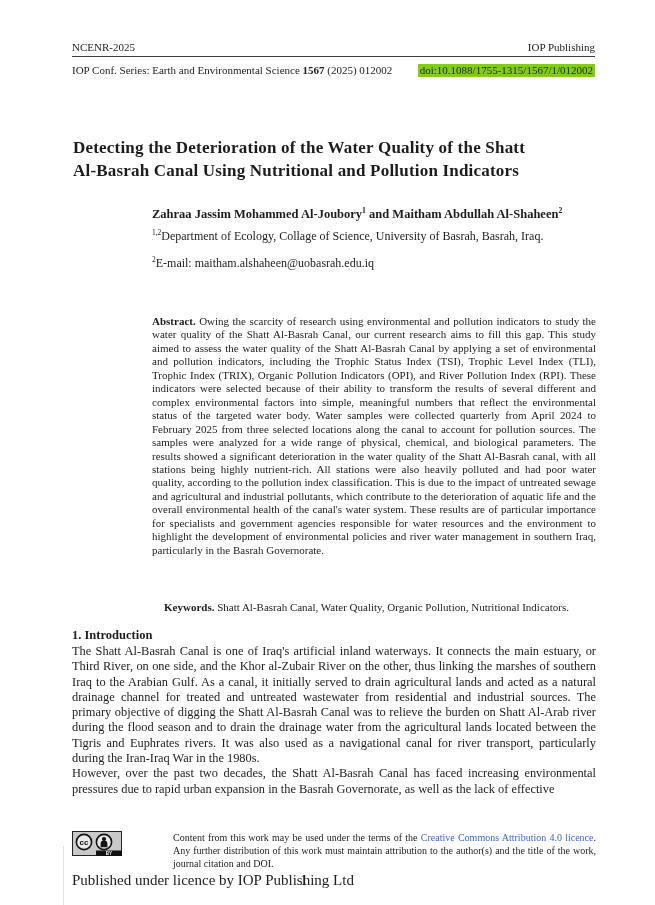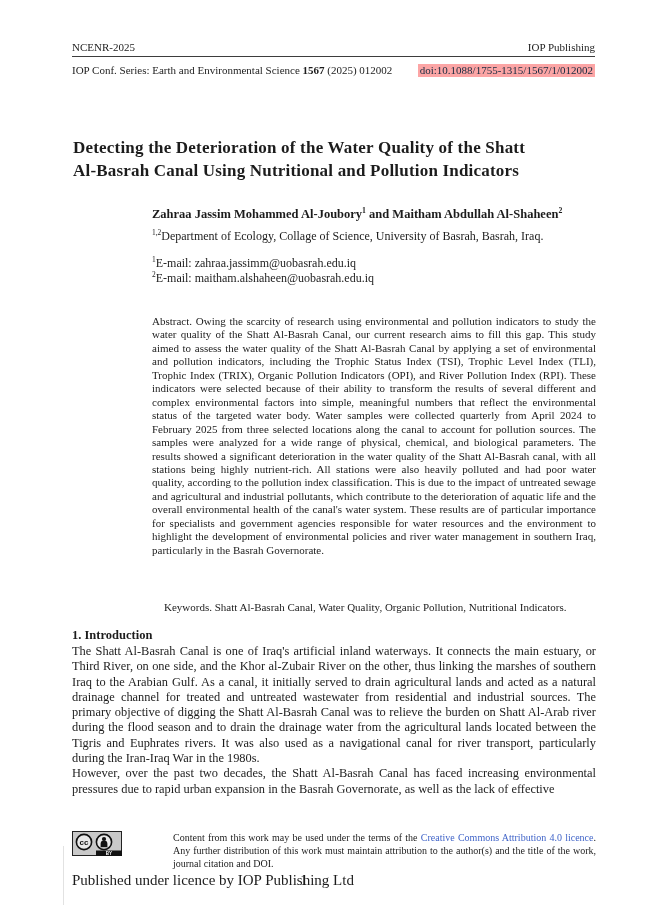--- a/index.html
+++ b/index.html
@@ -10,37 +10,37 @@
     color:#1c1c1c;
     font-family:"Liberation Serif","DejaVu Serif",serif;
     overflow:hidden;
   }
   
   .hdr{position:absolute;left:72px;top:41px;width:523px;}
   .hdr-row1{display:flex;justify-content:space-between;font-size:11px;line-height:13px;}
   .hdr-rule{border-bottom:1px solid #3d3d3d;margin-top:2px;margin-bottom:7px;}
   .hdr-row2{display:flex;justify-content:space-between;font-size:11px;line-height:13px;align-items:flex-start;}
   .journal-volume{font-weight:bold;}
-  .doi{background:#fca5a5;color:#14293f;padding:0 2px;cursor:pointer;}
+  .doi{background:#84cc16;color:#14293f;padding:0 2px;cursor:pointer;}
   
   .title{position:absolute;left:73px;top:137px;width:530px;margin:0;
          font-size:17px;line-height:22.5px;font-weight:bold;letter-spacing:.2px;}
   .title span{display:block;}
   
   .authors{position:absolute;left:152px;top:207px;width:450px;margin:0;
            font-size:12.5px;font-weight:bold;}
   .affiliation{position:absolute;left:152px;top:229px;width:450px;margin:0;font-size:12px;}
   .emails{position:absolute;left:152px;top:256px;width:450px;margin:0;
           font-size:12px;line-height:14.5px;}
   .emails p{margin:0;}
   sup{font-size:.62em;line-height:0;vertical-align:super;}
   
   .abstract{position:absolute;left:152px;top:315px;width:444px;margin:0;
             font-size:11px;line-height:13.45px;text-align:justify;}
-  .abs-label,.kw-label{font-weight:normal;}
+  .abs-label,.kw-label{font-weight:bold;}
   .keywords{position:absolute;left:152px;top:589px;width:444px;margin:12px;font-size:11px;}
   
   .intro{position:absolute;left:72px;top:628px;width:524px;}
   .intro h2{font-size:12.5px;line-height:15px;margin:0 0 1px 0;}
   .intro p{font-size:12.4px;line-height:15.3px;text-align:justify;margin:0;}
   
   .footer{position:absolute;left:72px;top:831px;width:524px;}
   .license-row{display:flex;align-items:flex-start;gap:44px;}
   .cc-badge{flex:none;width:50px;height:25px;margin-right:7px;cursor:pointer;}
   .license-text{font-size:10px;line-height:13px;text-align:justify;margin:0;}
@@ -69,21 +69,20 @@
   <h1 class="title">
     <span>Detecting the Deterioration of the Water Quality of the Shatt</span>
     <span>Al-Basrah Canal Using Nutritional and Pollution Indicators</span>
   </h1>
 
   <p class="authors"><span>Zahraa Jassim Mohammed Al-Joubory</span><sup>1</sup><span> and </span><span>Maitham Abdullah Al-Shaheen</span><sup>2</sup></p>
 
   <p class="affiliation"><sup>1,2</sup><span>Department of Ecology, Collage of Science, University of Basrah, Basrah, Iraq.</span></p>
 
   <div class="emails">
-    <p><sup>1</sup><span>E-mail: zahraa.jassimm@uobasrah.edu.iq</span></p>
     <p><sup>2</sup><span>E-mail: maitham.alshaheen@uobasrah.edu.iq</span></p>
   </div>
 
   <p class="abstract"><span class="abs-label">Abstract.</span> <span>Owing the scarcity of research using environmental and pollution indicators to study the water quality of the Shatt Al-Basrah Canal, our current research aims to fill this gap. This study aimed to assess the water quality of the Shatt Al-Basrah Canal by applying a set of environmental and pollution indicators, including the Trophic Status Index (TSI), Trophic Level Index (TLI), Trophic Index (TRIX), Organic Pollution Indicators (OPI), and River Pollution Index (RPI). These indicators were selected because of their ability to transform the results of several different and complex environmental factors into simple, meaningful numbers that reflect the environmental status of the targeted water body. Water samples were collected quarterly from April 2024 to February 2025 from three selected locations along the canal to account for pollution sources. The samples were analyzed for a wide range of physical, chemical, and biological parameters. The results showed a significant deterioration in the water quality of the Shatt Al-Basrah canal, with all stations being highly nutrient-rich. All stations were also heavily polluted and had poor water quality, according to the pollution index classification. This is due to the impact of untreated sewage and agricultural and industrial pollutants, which contribute to the deterioration of aquatic life and the overall environmental health of the canal's water system. These results are of particular importance for specialists and government agencies responsible for water resources and the environment to highlight the development of environmental policies and river water management in southern Iraq, particularly in the Basrah Governorate.</span></p>
 
   <p class="keywords"><span class="kw-label">Keywords.</span> <span>Shatt Al-Basrah Canal, Water Quality, Organic Pollution, Nutritional Indicators.</span></p>
 
   <div class="intro">
     <h2>1. Introduction</h2>
     <p>The Shatt Al-Basrah Canal is one of Iraq's artificial inland waterways. It connects the main estuary, or Third River, on one side, and the Khor al-Zubair River on the other, thus linking the marshes of southern Iraq to the Arabian Gulf. As a canal, it initially served to drain agricultural lands and acted as a natural drainage channel for treated and untreated wastewater from residential and industrial sources. The primary objective of digging the Shatt Al-Basrah Canal was to relieve the burden on Shatt Al-Arab river during the flood season and to drain the drainage water from the agricultural lands located between the Tigris and Euphrates rivers. It was also used as a navigational canal for river transport, particularly during the Iran-Iraq War in the 1980s.</p>

